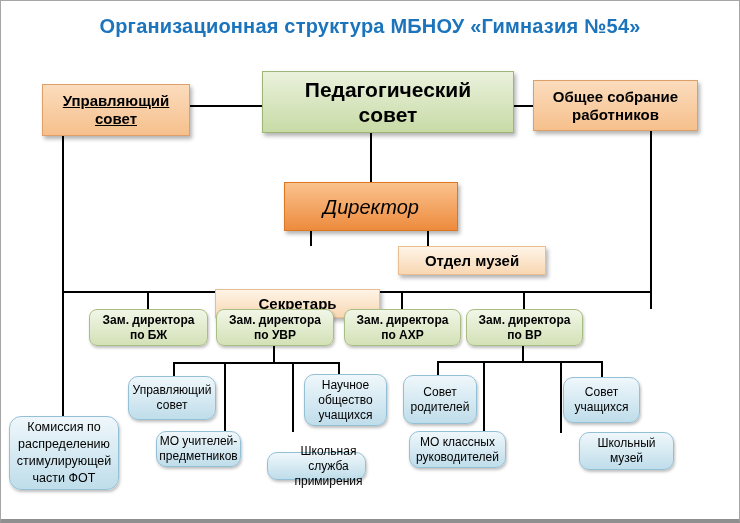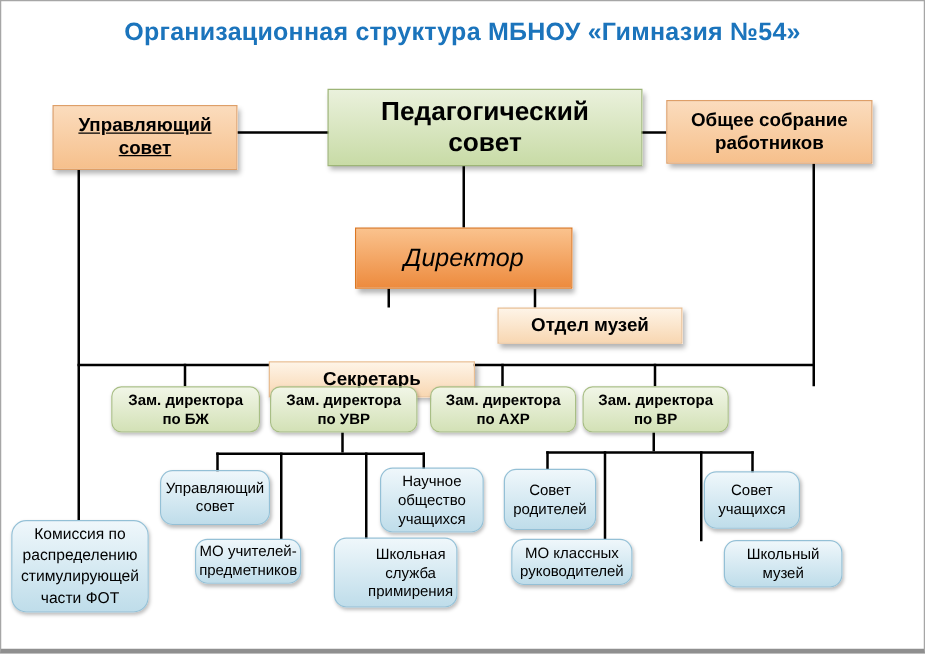--- a/index.html
+++ b/index.html
@@ -106,21 +106,21 @@
 распределению
 стимулирующей
 части ФОТ</div>
   <div class="node round blue f-blue" style="left:127px;top:375px;width:88px;height:44px;">Управляющий
 совет</div>
   <div class="node round blue f-blue" style="left:155px;top:430px;width:85px;height:36px;">МО учителей-
 предметников</div>
   <div class="node round blue f-blue" style="left:303px;top:373px;width:83px;height:52px;">Научное
 общество
 учащихся</div>
-  <div class="node round blue f-blue" style="left:266px;top:429px;width:99px;height:56px;padding-left:24px;">Школьная служба
+  <div class="node round blue f-blue" style="left:266px;top:451px;width:99px;height:28px;padding-left:24px;">Школьная служба
 примирения</div>
   <div class="node round blue f-blue" style="left:402px;top:374px;width:74px;height:49px;">Совет
 родителей</div>
   <div class="node round blue f-blue" style="left:408px;top:430px;width:97px;height:37px;">МО классных
 руководителей</div>
   <div class="node round blue f-blue" style="left:562px;top:376px;width:77px;height:46px;">Совет
 учащихся</div>
   <div class="node round blue f-blue" style="left:530px;top:431px;width:95px;height:38px;margin-left:48px;">Школьный
 музей</div>
 

